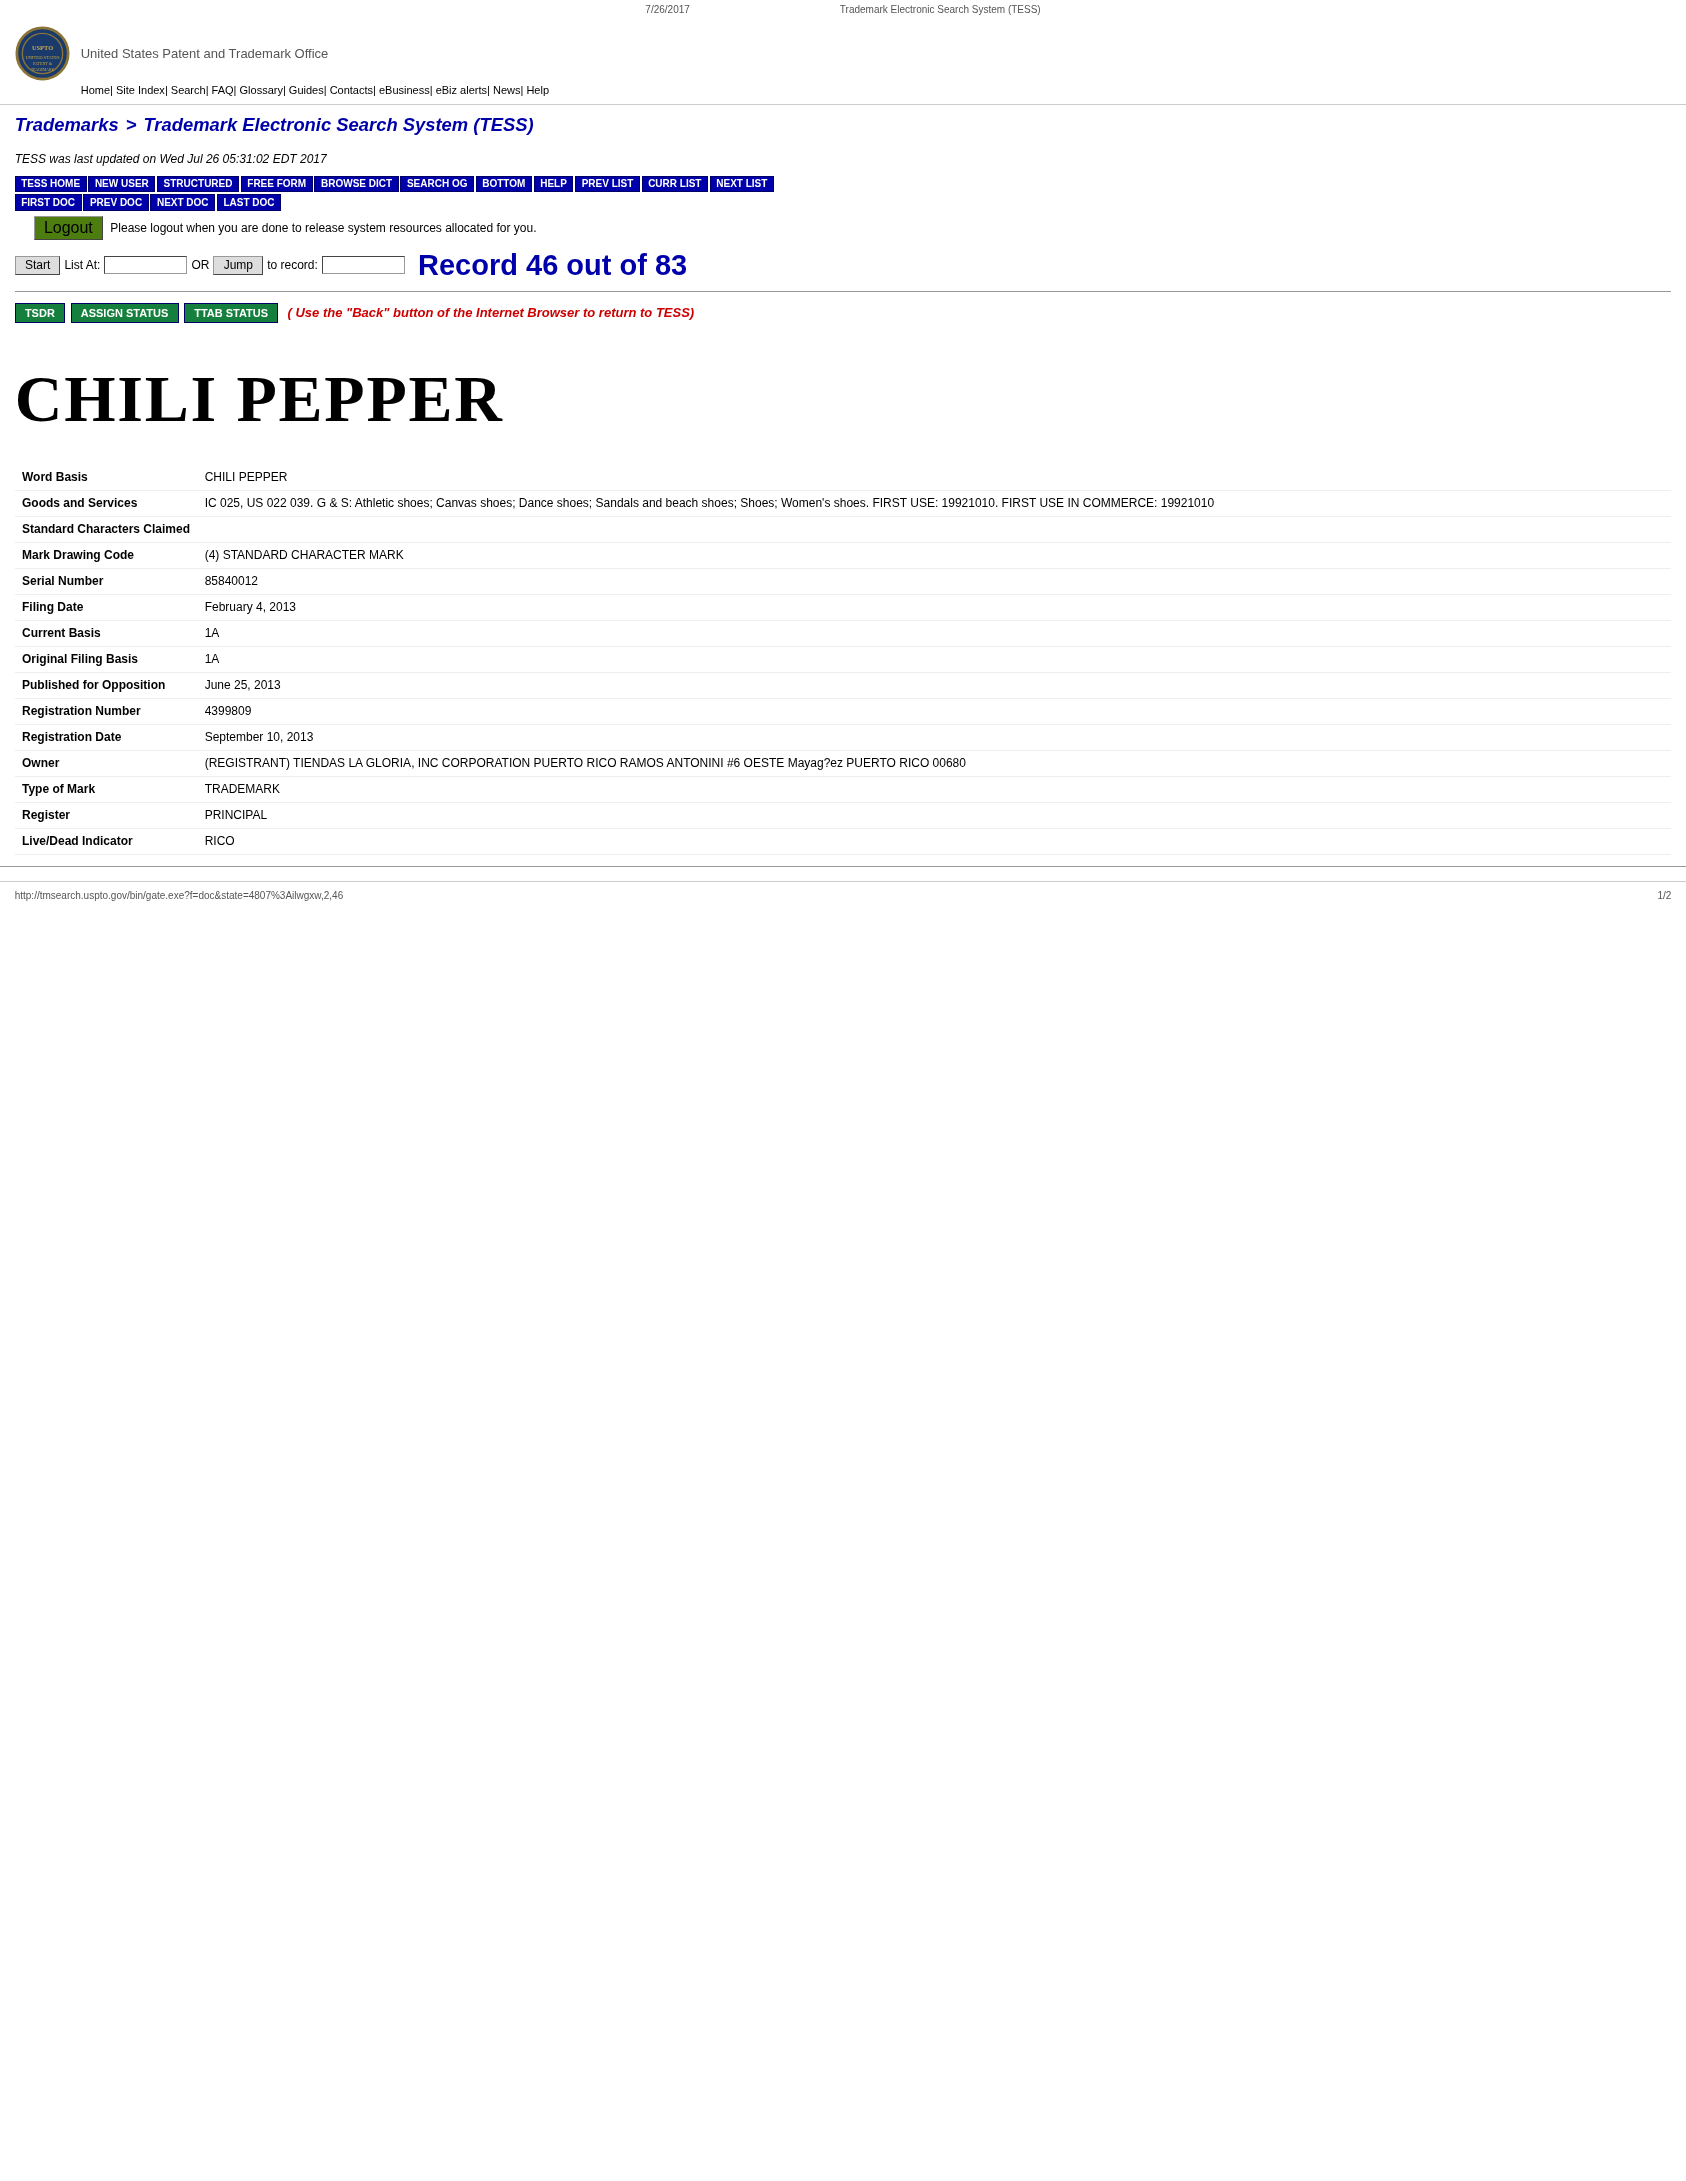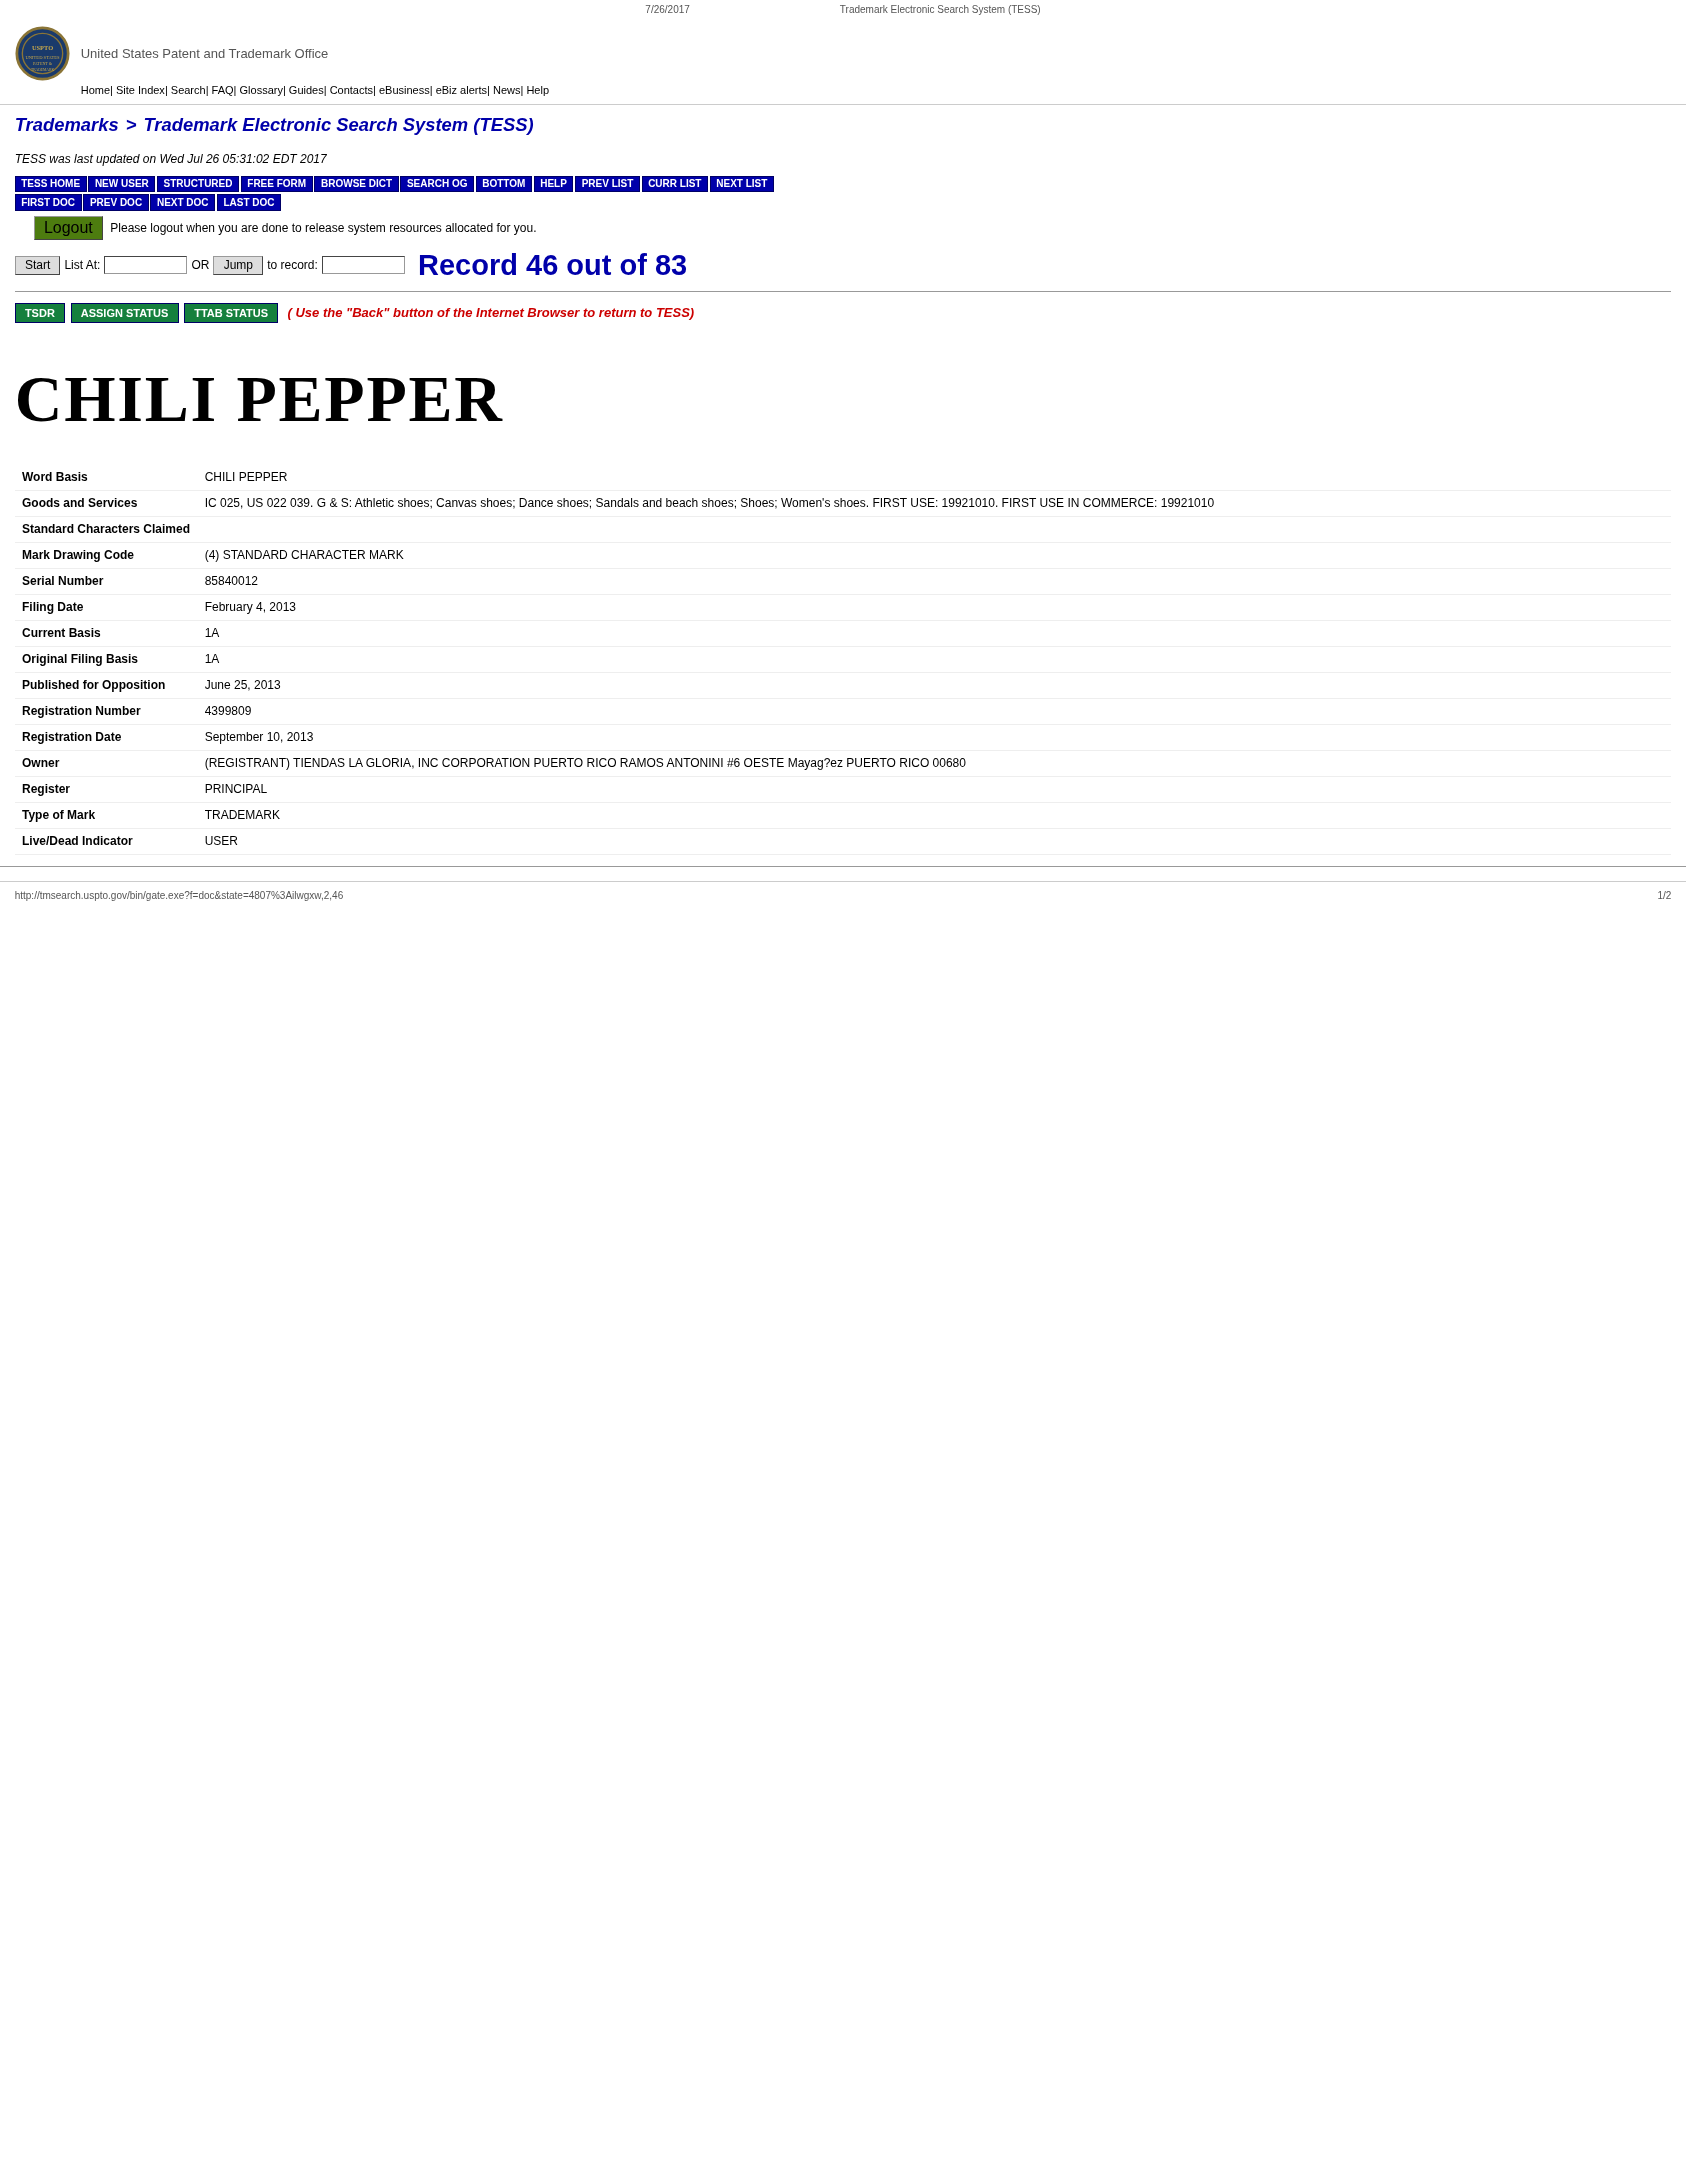--- a/index.html
+++ b/index.html
@@ -338,30 +338,30 @@
         </tr>
         <tr>
           <td>Registration Date</td>
           <td>September 10, 2013</td>
         </tr>
         <tr>
           <td>Owner</td>
           <td>(REGISTRANT) TIENDAS LA GLORIA, INC CORPORATION PUERTO RICO RAMOS ANTONINI #6 OESTE Mayag?ez PUERTO RICO 00680</td>
         </tr>
         <tr>
+          <td>Type of Mark</td>
+          <td>TRADEMARK</td>
+        </tr>
+        <tr>
           <td>Register</td>
           <td>PRINCIPAL</td>
         </tr>
         <tr>
-          <td>Type of Mark</td>
-          <td>TRADEMARK</td>
-        </tr>
-        <tr>
           <td>Live/Dead Indicator</td>
-          <td>USER</td>
+          <td>RICO</td>
         </tr>
       </tbody>
   </table>
 
 </div>
 
 <hr>
 
 <div id="footer-bar">
   <span>http://tmsearch.uspto.gov/bin/gate.exe?f=doc&amp;state=4807%3Ailwgxw,2,46</span>

